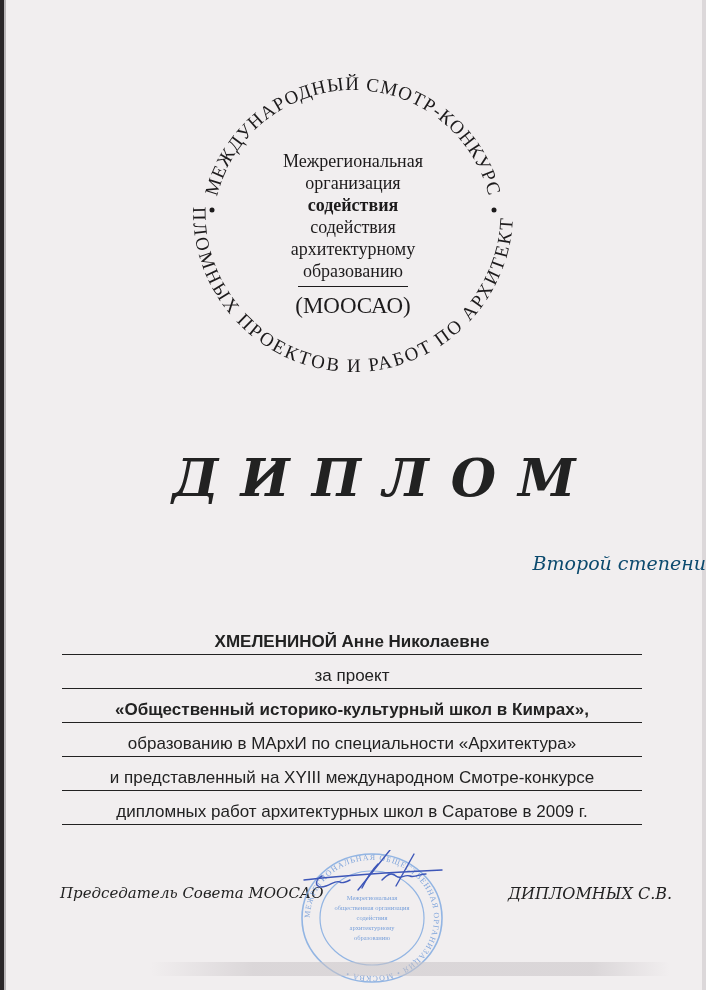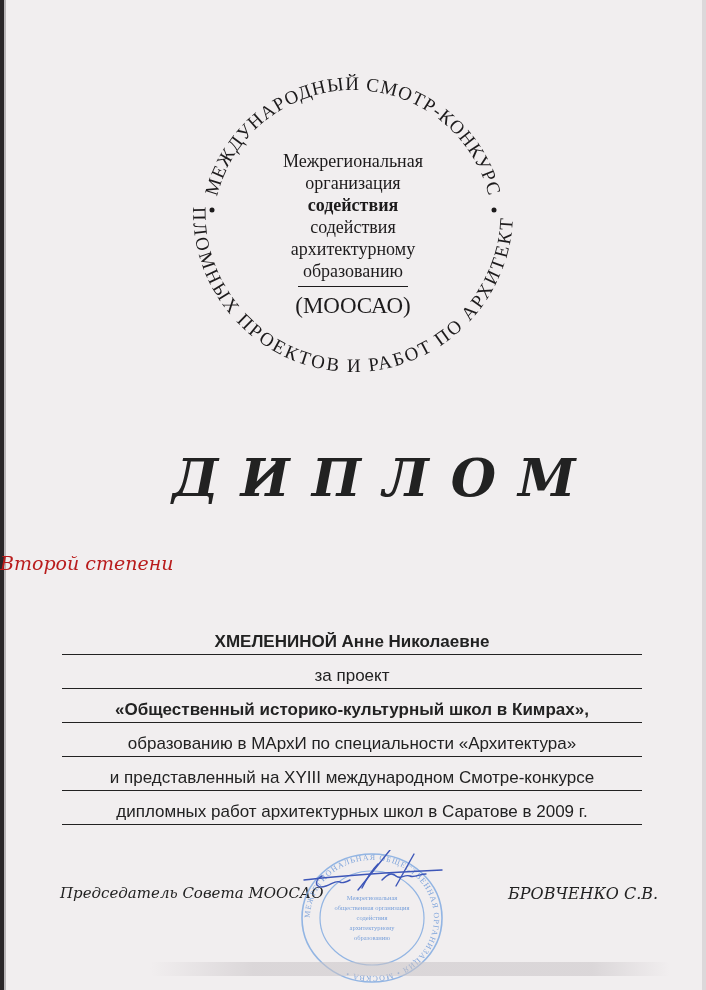--- a/index.html
+++ b/index.html
@@ -21,22 +21,22 @@
     .emblem-line.bold { font-weight:bold; }
     .emblem-rule { width:110px; height:1px; background:#1d1b1c; margin:4px auto 6px; }
     .emblem-abbr { font-size:23px; line-height:26px; }
 
     .title {
       position:absolute; left:0; top:447px; width:706px; text-align:center;
       font-family:"DejaVu Serif", serif; font-style:italic; font-weight:bold;
       font-size:52px; letter-spacing:22px; color:#222;padding-left:32px;
     }
     .degree {
-      position:absolute; left:0; top:552px; width:706px; text-align:left;
-      font-family:"DejaVu Serif", serif; font-style:italic; font-size:19px; color:#b91c1c;
+      position:absolute; left:0; top:552px; width:706px; text-align:right;
+      font-family:"DejaVu Serif", serif; font-style:italic; font-size:19px; color:#0c4a6e;
     }
 
     .line-row { position:absolute; left:62px; width:580px; height:26px; border-bottom:1.5px solid #222; text-align:center; }
     .line-row span {
       font-family:"Liberation Sans", sans-serif; font-size:17px; color:#222;
       position:relative; top:4px; white-space:nowrap;
     }
     .line-row span.bold { font-weight:bold; }
 
     .sig-label {
@@ -133,15 +133,15 @@
       <path d="M 12 30 C 30 28, 60 24, 150 20"></path>
       <path d="M 30 26 C 22 30, 22 40, 34 36 C 40 34, 44 30, 48 32 C 50 34, 54 32, 58 30"></path>
       <path d="M 66 40 L 98 0"></path>
       <path d="M 70 38 C 74 30, 80 20, 86 14"></path>
       <path d="M 90 30 C 96 24, 100 22, 104 26 C 108 30, 112 24, 118 26 C 122 28, 128 24, 134 24"></path>
       <path d="M 104 36 L 122 4"></path>
     </g>
   </svg>
 </div>
 
-<div class="sig-name">БРОВЧЕНКО С.В.</div>
+<div class="sig-name">ДИПЛОМНЫХ С.В.</div>
 
 <div class="ghost"></div>
 
 </body></html>

